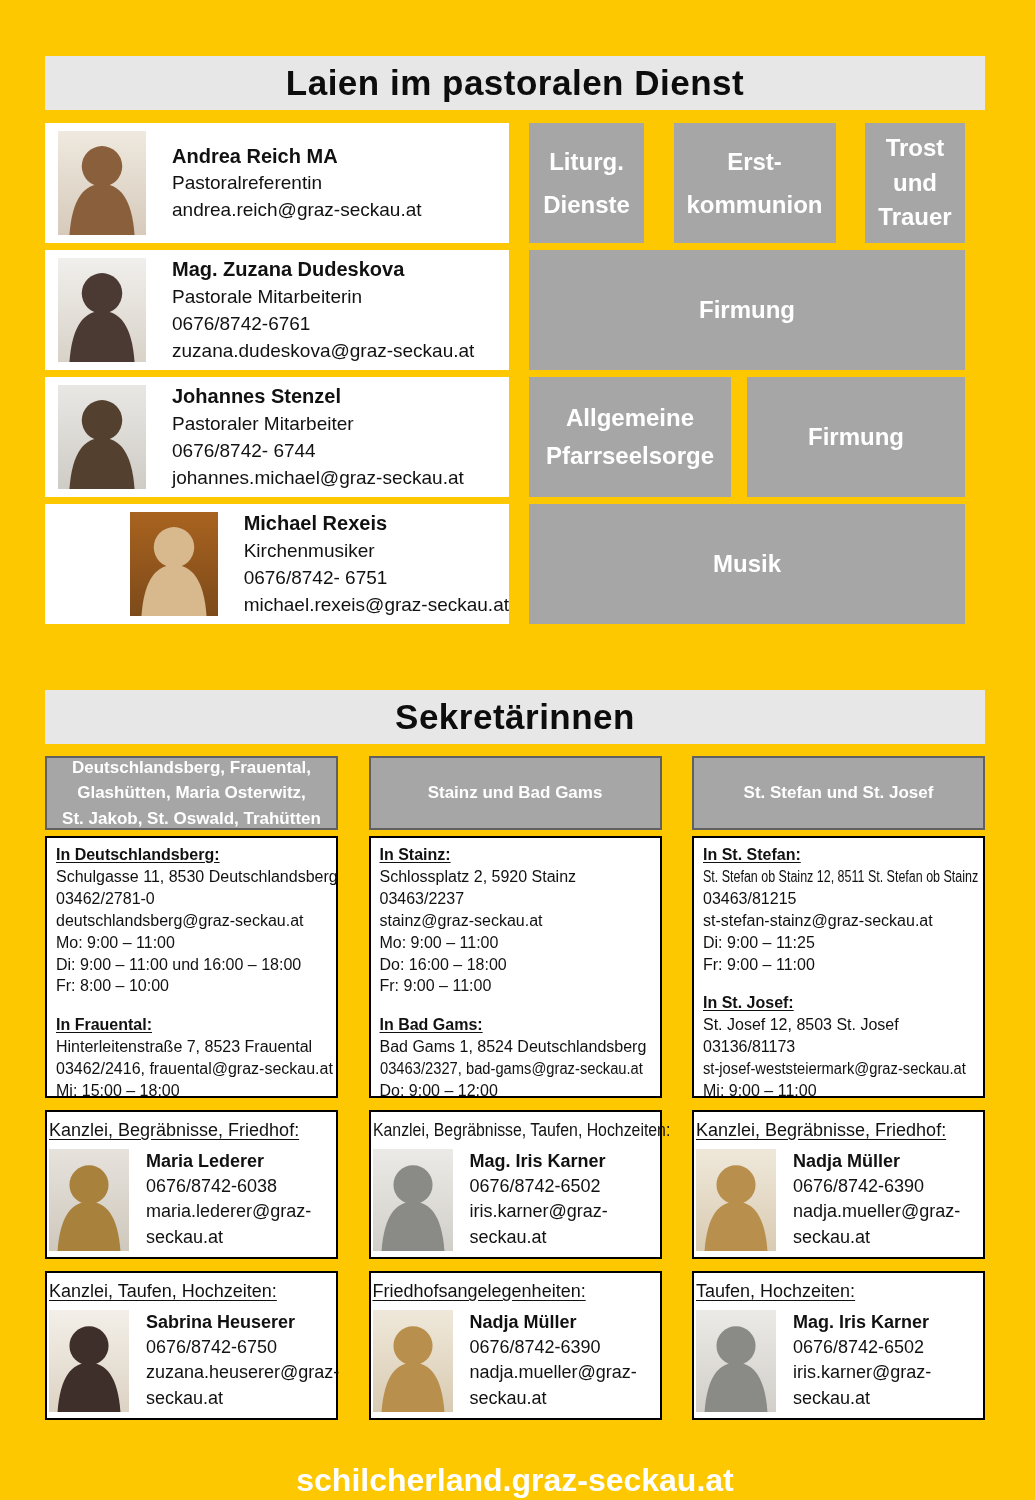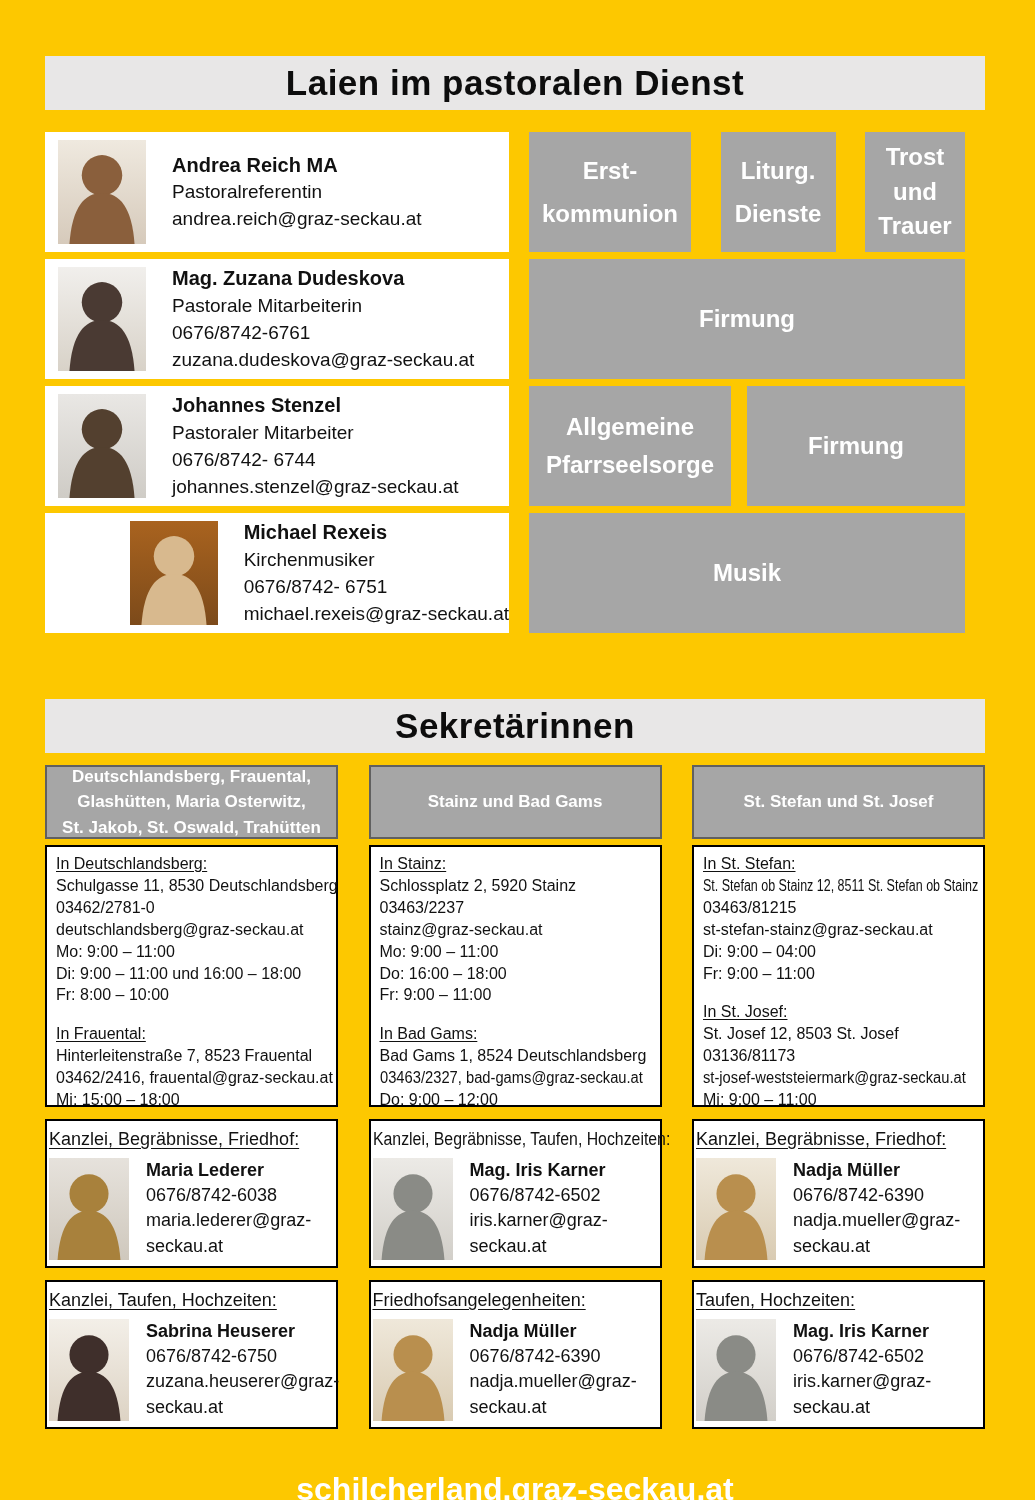--- a/index.html
+++ b/index.html
@@ -16,21 +16,21 @@
 
   
   .bar {
     height:54px; background:#E8E7E7;
     display:flex; align-items:center; justify-content:center;
     font-size:35px; font-weight:bold; color:#0d0d0d;
     letter-spacing:0.5px;
   }
 
   
-  .top-content { display:flex; margin-top:22px; }
+  .top-content { display:flex; margin-top:13px; }
   .people-col { width:464px; }
   .topics-col { width:436px; margin-left:20px; }
 
   .person-card {
     background:#fff; height:120px; margin-bottom:7px;
     display:flex; align-items:center; padding-left:13px;
   }
   .person-card:last-child { margin-bottom:0;justify-content:flex-end; }
   .photo {
     width:88px; height:104px; flex:none; overflow:hidden;
@@ -62,21 +62,21 @@
     height:74px; background:#A6A6A6; border:2px solid #606060;
     color:#fff; font-weight:bold; font-size:17px; line-height:1.5;
     display:flex; align-items:center; justify-content:center;
     text-align:center; white-space:pre-line; padding:0 2px;
   }
   .col-body {
     margin-top:6px; background:#fff; border:2px solid #000;
     height:262px; padding:6px 9px; font-size:16px; line-height:1.37;
   }
   .office { margin-bottom:17px; }
-  .office-heading { text-decoration:underline; text-underline-offset:2px; }
+  .office-heading { text-decoration:underline; text-underline-offset:2px;font-weight:bold; }
   .line { white-space:nowrap; }
   .fit78 { display:inline-block; transform:scaleX(0.78); transform-origin:0 50%; white-space:nowrap; }
   .fit92 { display:inline-block; transform:scaleX(0.92); transform-origin:0 50%; white-space:nowrap; }
   .fit88 { display:inline-block; transform:scaleX(0.88); transform-origin:0 50%; white-space:nowrap; }
 
   .sek-card {
     margin-top:12px; background:#fff; border:2px solid #000;
     height:149px; padding:8px 2px;
   }
   .card-heading {
@@ -151,21 +151,21 @@
         <div class="photo ph-johannes">
           <svg viewBox="0 0 100 120" preserveAspectRatio="xMidYMax slice">
               <circle cx="50" cy="42" r="23" fill="currentColor"></circle>
               <path d="M50 62 C30 62 16 78 13 120 L87 120 C84 78 70 62 50 62 Z" fill="currentColor"></path>
             </svg>
         </div>
         <div class="person-text">
           <div class="person-name">Johannes Stenzel</div>
           <div>Pastoraler Mitarbeiter</div>
           <div>0676/8742- 6744</div>
-          <div>johannes.stenzel@graz-seckau.at</div>
+          <div>johannes.michael@graz-seckau.at</div>
         </div>
       </div>
 
       <div class="person-card">
         <div class="photo ph-michael">
           <svg viewBox="0 0 100 120" preserveAspectRatio="xMidYMax slice">
               <circle cx="50" cy="42" r="23" fill="currentColor"></circle>
               <path d="M50 62 C30 62 16 78 13 120 L87 120 C84 78 70 62 50 62 Z" fill="currentColor"></path>
             </svg>
         </div>
@@ -174,24 +174,24 @@
           <div>Kirchenmusiker</div>
           <div>0676/8742- 6751</div>
           <div>michael.rexeis@graz-seckau.at</div>
         </div>
       </div>
 
     </div>
 
     <div class="topics-col">
       <div class="trow">
+        <div class="topic w-lit">Liturg.
+Dienste</div>
         <div class="topic w-erst">Erst-
 kommunion</div>
-        <div class="topic w-lit">Liturg.
-Dienste</div>
         <div class="topic w-trost">Trost
 und
 Trauer</div>
       </div>
       <div class="trow">
         <div class="topic w-full">Firmung</div>
       </div>
       <div class="trow">
         <div class="topic w-allg">Allgemeine
 Pfarrseelsorge</div>
@@ -320,21 +320,21 @@
     </div>
 
     <div class="sek-col">
       <div class="col-header">St. Stefan und St. Josef</div>
       <div class="col-body">
         <div class="office">
           <div class="line office-heading">In St. Stefan:</div>
           <div class="line"><span class="fit78">St. Stefan ob Stainz 12, 8511 St. Stefan ob Stainz</span></div>
           <div class="line">03463/81215</div>
           <div class="line">st-stefan-stainz@graz-seckau.at</div>
-          <div class="line">Di: 9:00 – 04:00</div>
+          <div class="line">Di: 9:00 – 11:25</div>
           <div class="line">Fr: 9:00 – 11:00</div>
         </div>
         <div class="office">
           <div class="line office-heading">In St. Josef:</div>
           <div class="line">St. Josef 12, 8503 St. Josef</div>
           <div class="line">03136/81173</div>
           <div class="line"><span class="fit92">st-josef-weststeiermark@graz-seckau.at</span></div>
           <div class="line">Mi: 9:00 – 11:00</div>
         </div>
       </div>

